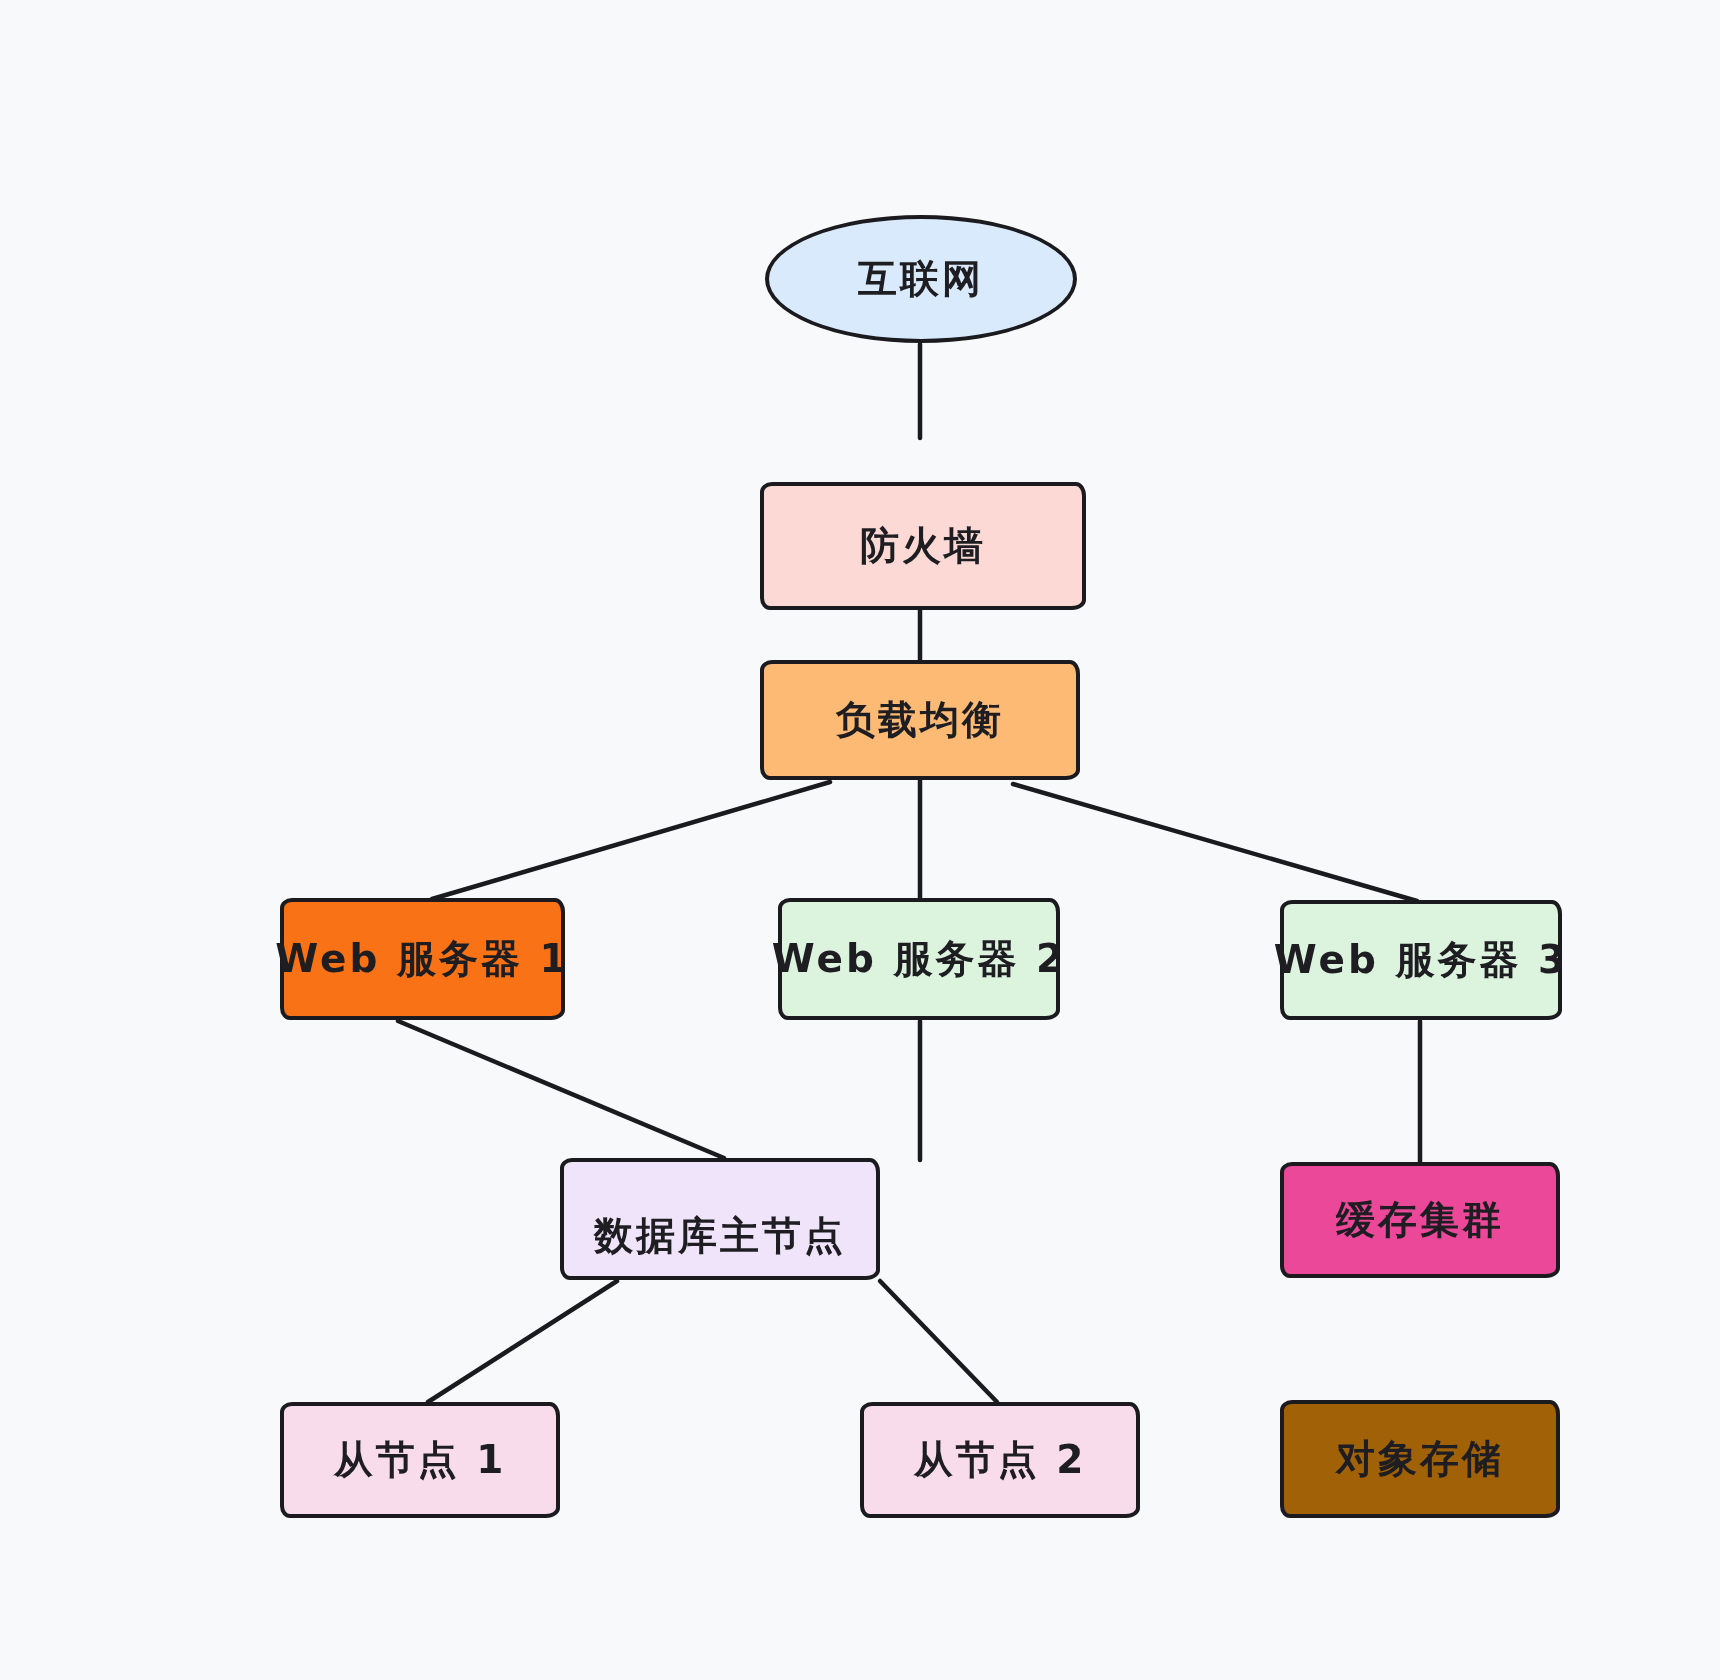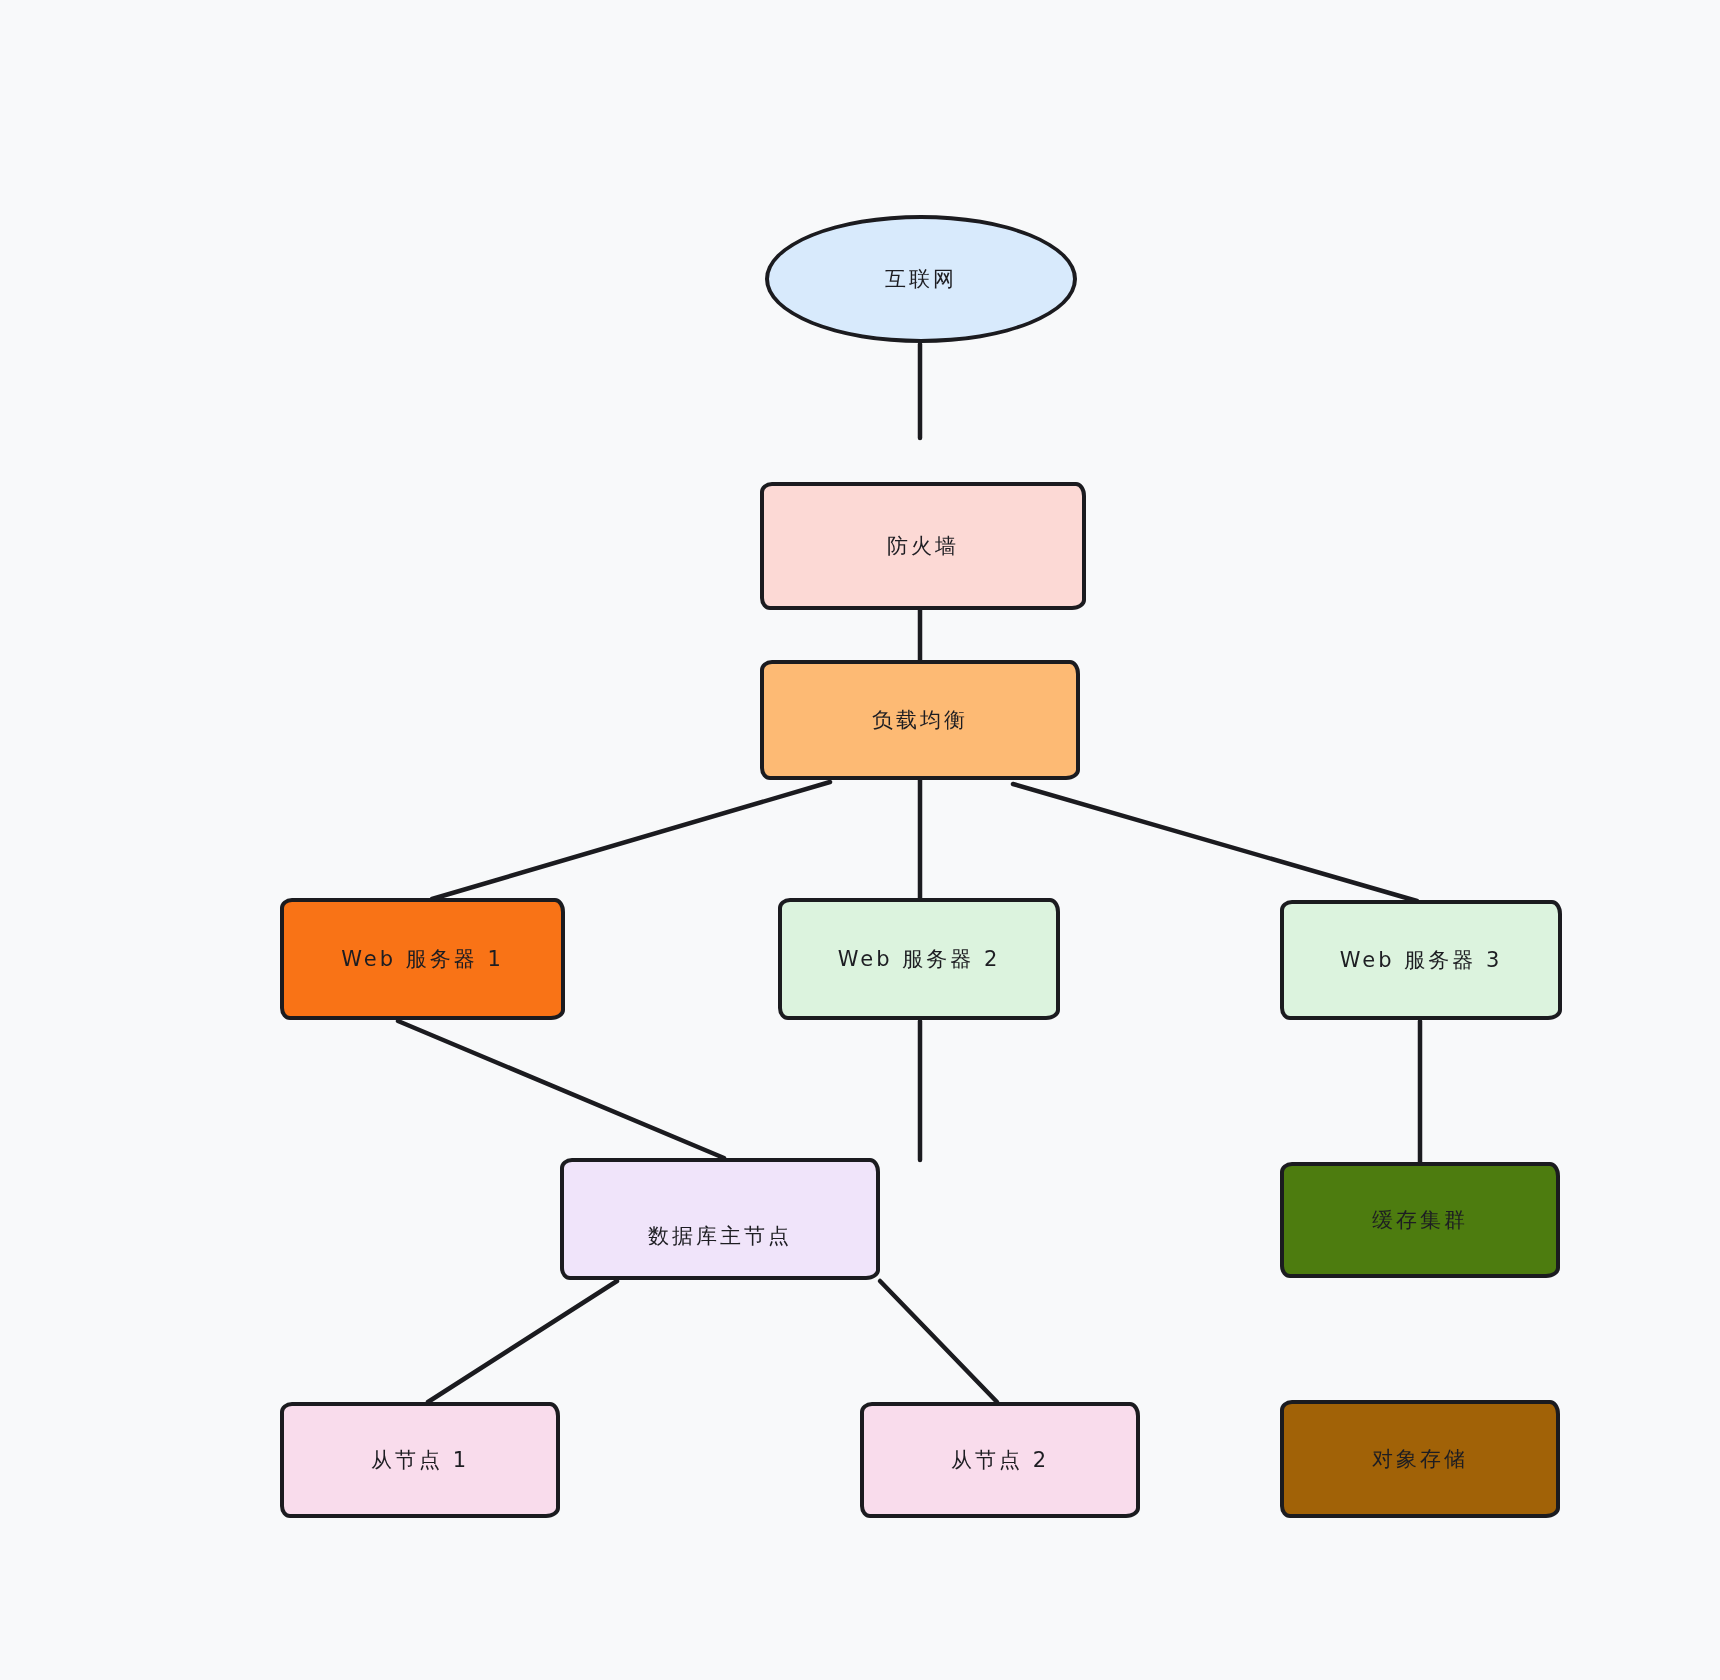--- a/index.html
+++ b/index.html
@@ -30,24 +30,25 @@
     border-style: solid;
     border-width: 4.5px;
   }
   .node.rect {
     border-radius: 12px 10px 14px 10px / 10px 14px 10px 12px;
   }
   .node.ellipse {
     border-radius: 50%;
   }
   .node-label {
-    font-size: 21px;
+    font-size: 39px;
     letter-spacing: 3px;
     white-space: nowrap;
     user-select: none;
+    font-weight: bold;
   }
 </style>
 </head>
 <body>
 
 <div class="canvas" style="background: rgb(248, 249, 250);">
   <svg id="edges-layer" xmlns="http://www.w3.org/2000/svg">
       <line x1="920" y1="344" x2="920" y2="438" stroke="#1b1b1f" stroke-width="4.5" stroke-linecap="round"></line>
       <line x1="920" y1="566" x2="920" y2="660" stroke="#1b1b1f" stroke-width="4.5" stroke-linecap="round"></line>
       <line x1="830" y1="782" x2="432" y2="899" stroke="#1b1b1f" stroke-width="4.5" stroke-linecap="round"></line>
@@ -74,21 +75,21 @@
       </div>
       <div class="node rect" style="left: 778px; top: 898px; width: 282px; height: 122px; background: rgb(220, 243, 222); border-color: rgb(27, 27, 31);">
         <span class="node-label" style="color: rgb(29, 29, 34);">Web 服务器 2</span>
       </div>
       <div class="node rect" style="left: 1280px; top: 900px; width: 282px; height: 120px; background: rgb(220, 243, 222); border-color: rgb(27, 27, 31);">
         <span class="node-label" style="color: rgb(29, 29, 34);">Web 服务器 3</span>
       </div>
       <div class="node rect" style="left: 560px; top: 1158px; width: 320px; height: 122px; background: rgb(240, 228, 250); border-color: rgb(27, 27, 31);">
         <span class="node-label" style="color: rgb(29, 29, 34); margin-top: 33px;">数据库主节点</span>
       </div>
-      <div class="node rect" style="left: 1280px; top: 1162px; width: 280px; height: 116px; background: #4d7c0f; border-color: rgb(27, 27, 31);">
+      <div class="node rect" style="left: 1280px; top: 1162px; width: 280px; height: 116px; background: #ec4899; border-color: rgb(27, 27, 31);">
         <span class="node-label" style="color: rgb(29, 29, 34);">缓存集群</span>
       </div>
       <div class="node rect" style="left: 280px; top: 1402px; width: 280px; height: 116px; background: rgb(249, 220, 236); border-color: rgb(27, 27, 31);">
         <span class="node-label" style="color: rgb(29, 29, 34);">从节点 1</span>
       </div>
       <div class="node rect" style="left: 860px; top: 1402px; width: 280px; height: 116px; background: rgb(249, 220, 236); border-color: rgb(27, 27, 31);">
         <span class="node-label" style="color: rgb(29, 29, 34);">从节点 2</span>
       </div>
       <div class="node rect" style="left: 1280px; top: 1400px; width: 280px; height: 118px; background: #a16207; border-color: rgb(27, 27, 31);">
         <span class="node-label" style="color: rgb(29, 29, 34);">对象存储</span>

